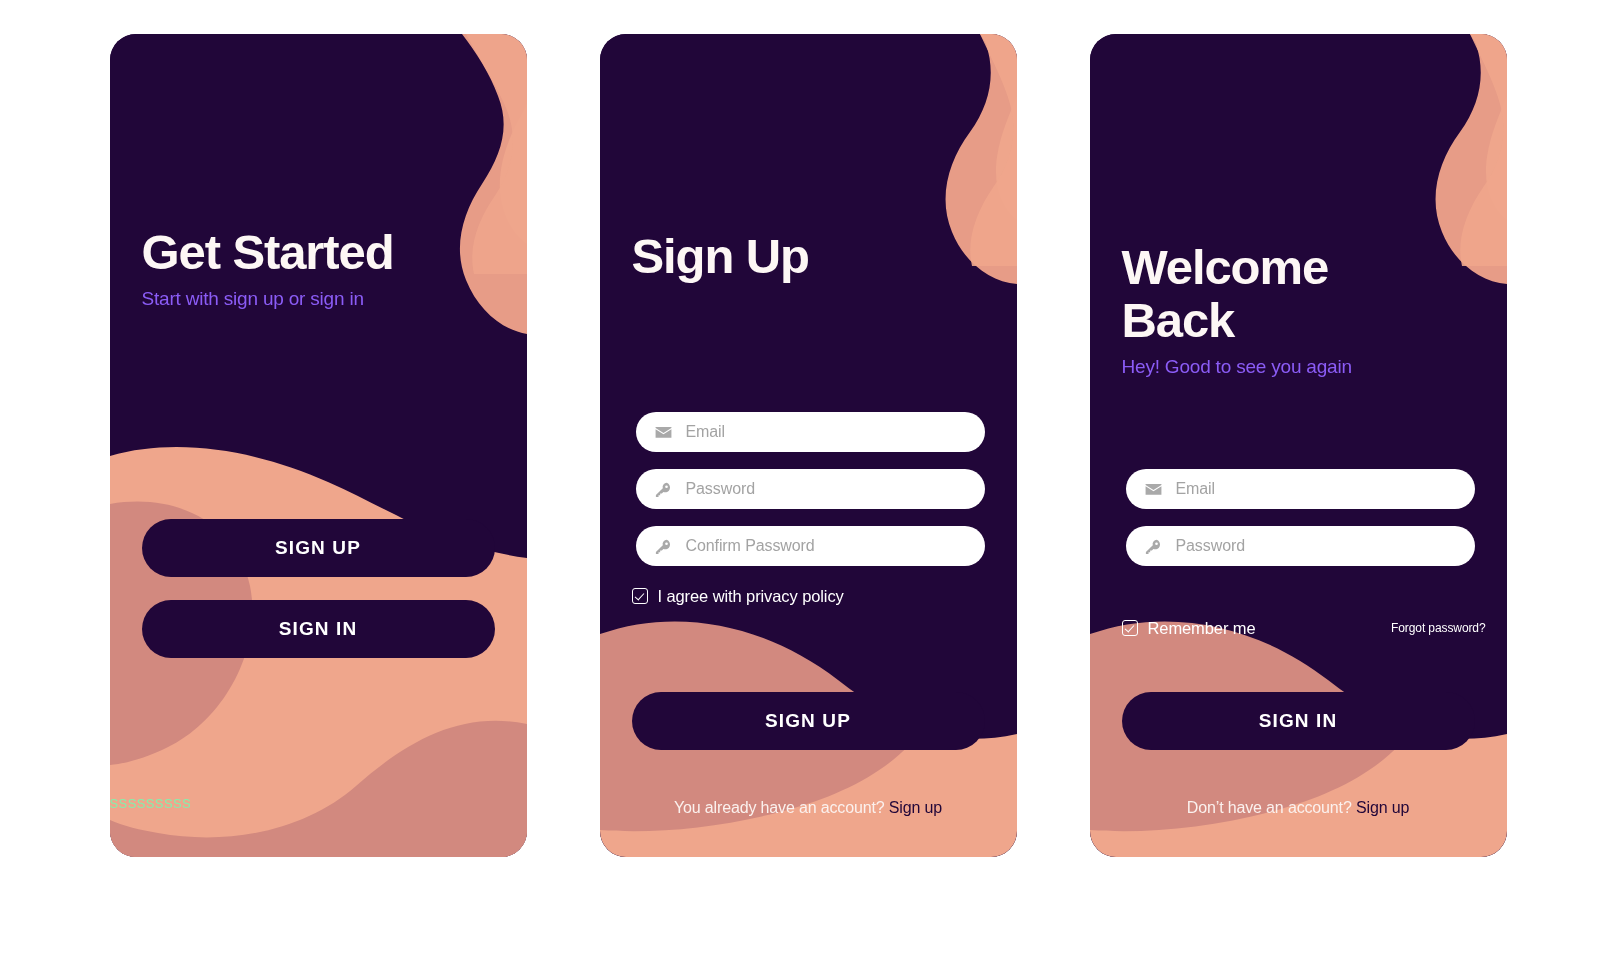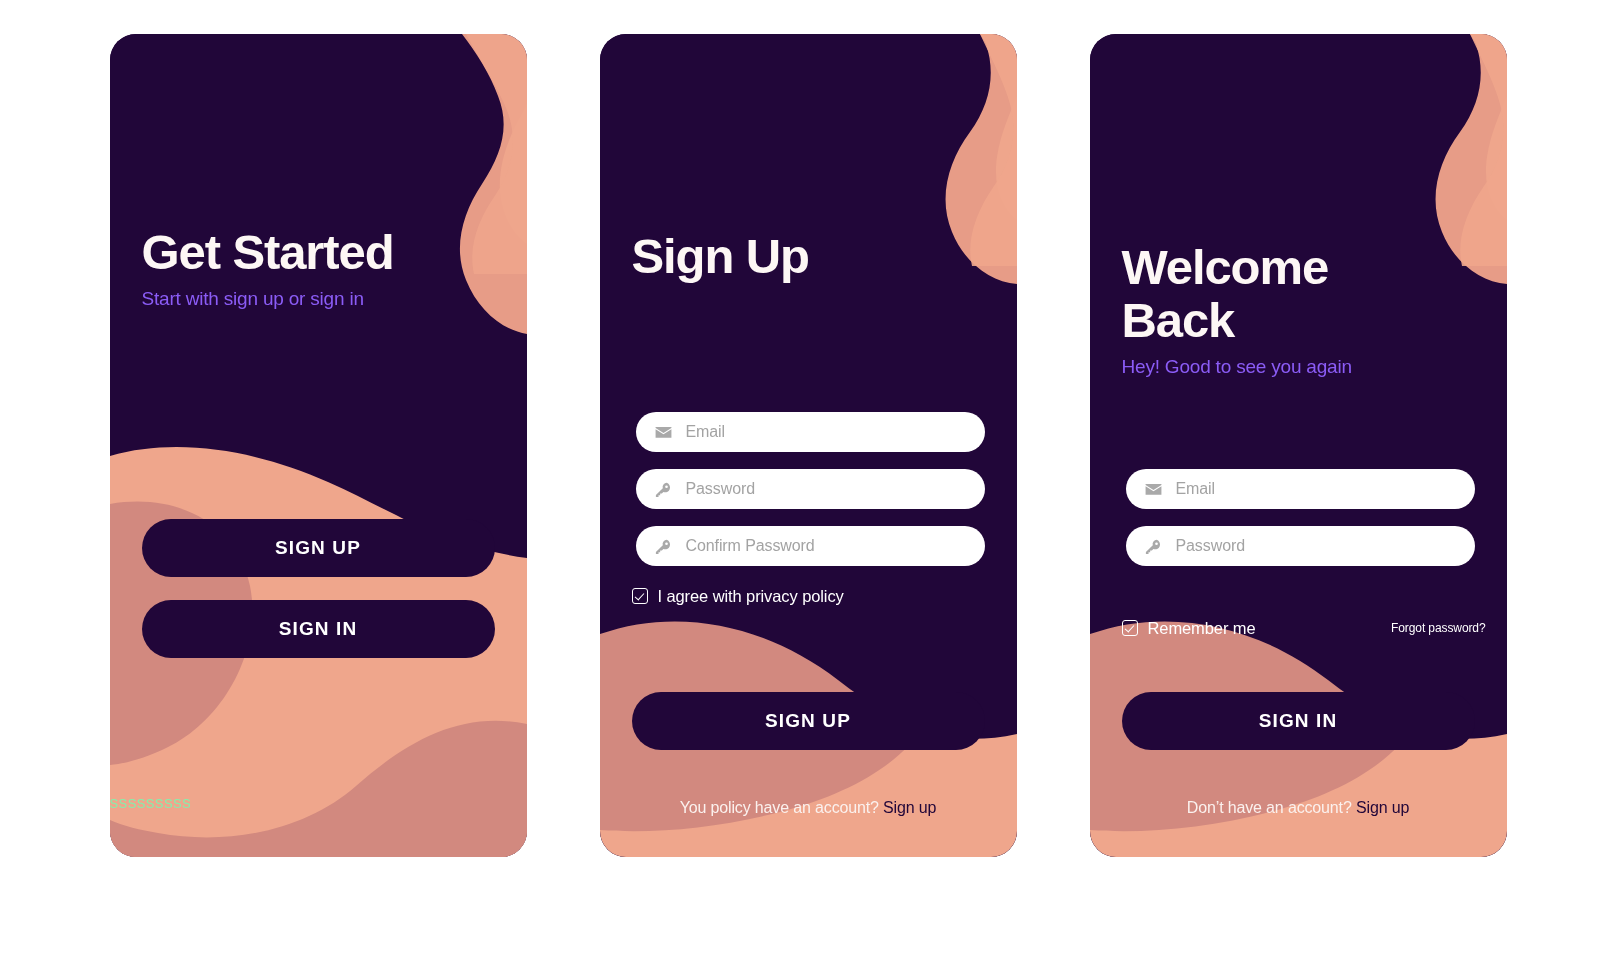--- a/index.html
+++ b/index.html
@@ -235,21 +235,21 @@
       </div>
 
       <div class="cbrow" style="top:551px;">
         <span class="cbox"></span>
         <span class="cblabel">I agree with privacy policy</span>
       </div>
 
       <button class="pill" style="left:32px; right:32px; top:658px;">SIGN UP</button>
 
       <div class="footer" style="top:765px;">
-        <span class="muted">You policy have an account? </span>
+        <span class="muted">You already have an account? </span>
         <span class="link">Sign up</span>
       </div>
     </div>
   </div>
 
   <div class="card">
     <svg class="bg" viewBox="0 0 417 823" preserveAspectRatio="none">
       <rect width="417" height="823" fill="#210639"></rect>
 
       <path d="M0 606 C80 578 168 596 238 650 C300 698 352 714 417 700 L417 823 L0 823 Z" fill="#EFA68C"></path>

